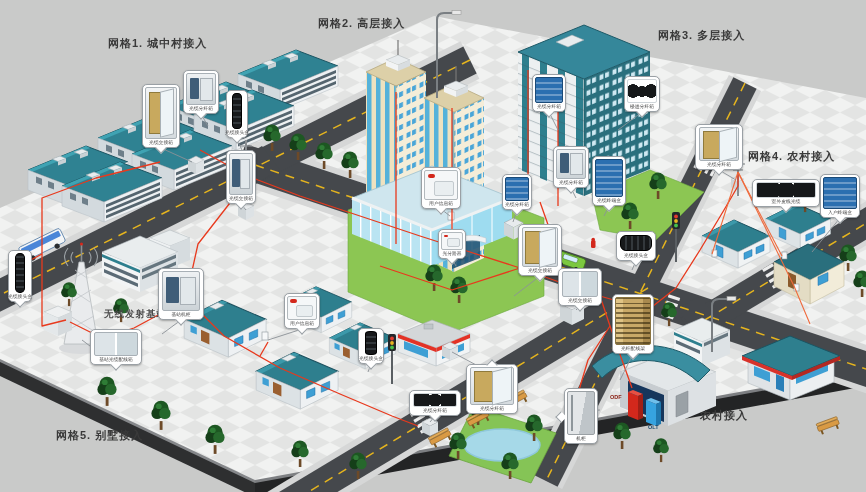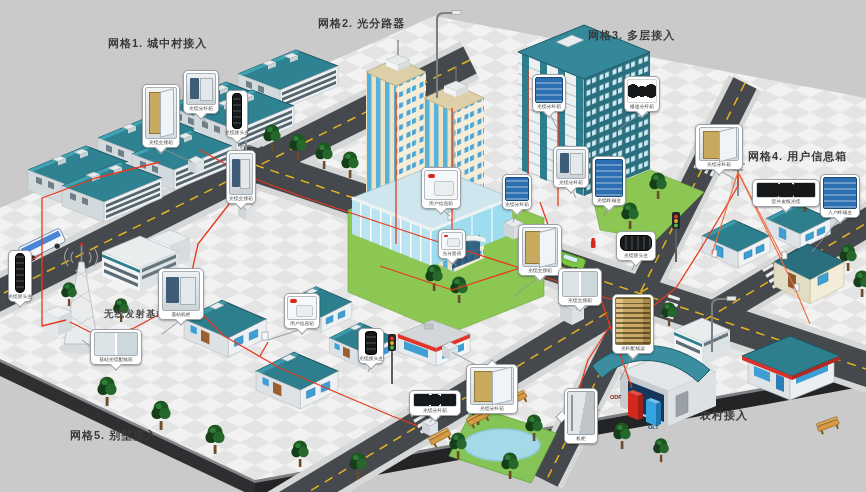--- a/index.html
+++ b/index.html
@@ -453,24 +453,24 @@
   <path d="M371,364 L368,372"></path>
         <path d="M478,366 L452,352"></path>
         <path d="M435,416 L430,422"></path>
   <path d="M566,412 L600,410"></path>
         <path d="M633,354 L620,380"></path>
         <path d="M181,320 L162,334"></path>
 </g>
 </svg>
 
 <div class="glabel" style="left:108px;top:36px">网格1. 城中村接入</div>
-<div class="glabel" style="left:318px;top:16px">网格2. 光分路器</div>
-<div class="glabel" style="left:588px;top:28px">网格3. 多层接入</div>
-<div class="glabel" style="left:748px;top:149px">网格4. 用户信息箱</div>
-<div class="glabel" style="left:70px;top:428px">网格5. 别墅接入</div>
+<div class="glabel" style="left:318px;top:16px">网格2. 高层接入</div>
+<div class="glabel" style="left:658px;top:28px">网格3. 多层接入</div>
+<div class="glabel" style="left:748px;top:149px">网格4. 农村接入</div>
+<div class="glabel" style="left:56px;top:428px">网格5. 别墅接入</div>
 <div class="glabel small" style="left:104px;top:308px">无线发射基站</div>
 <div class="glabel" style="left:700px;top:408px">农村接入</div>
 <div class="eqlabel" style="left:610px;top:394px;color:#8a2014">ODF</div>
 <div class="eqlabel" style="left:648px;top:424px;color:#1a4a6e">OLT</div>
 
 <div class="callout" style="left:142px;top:84px;width:38px;height:64px">
       <div class="tail"></div>
       <div class="dev dev-open"></div>
       <div class="lbl">光缆交接箱</div>
     </div>

